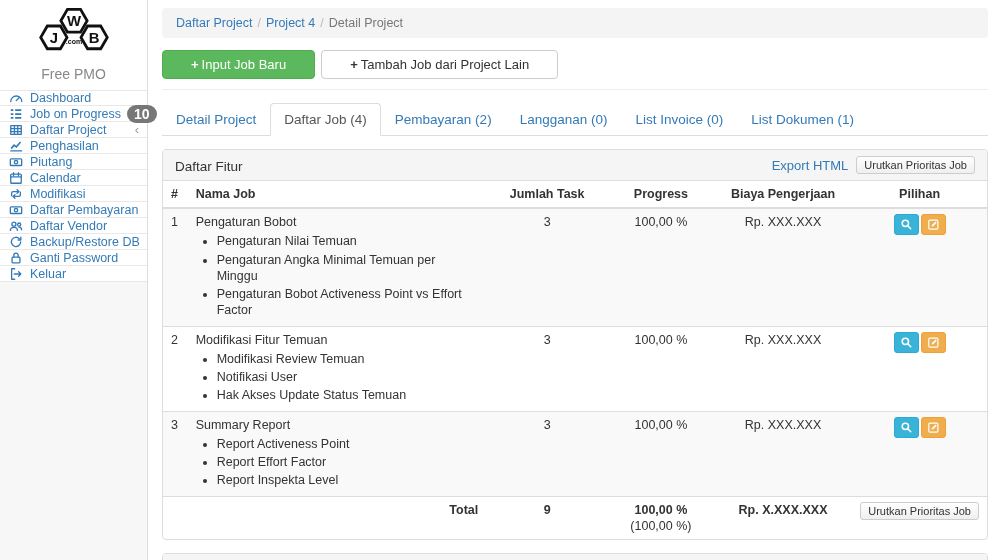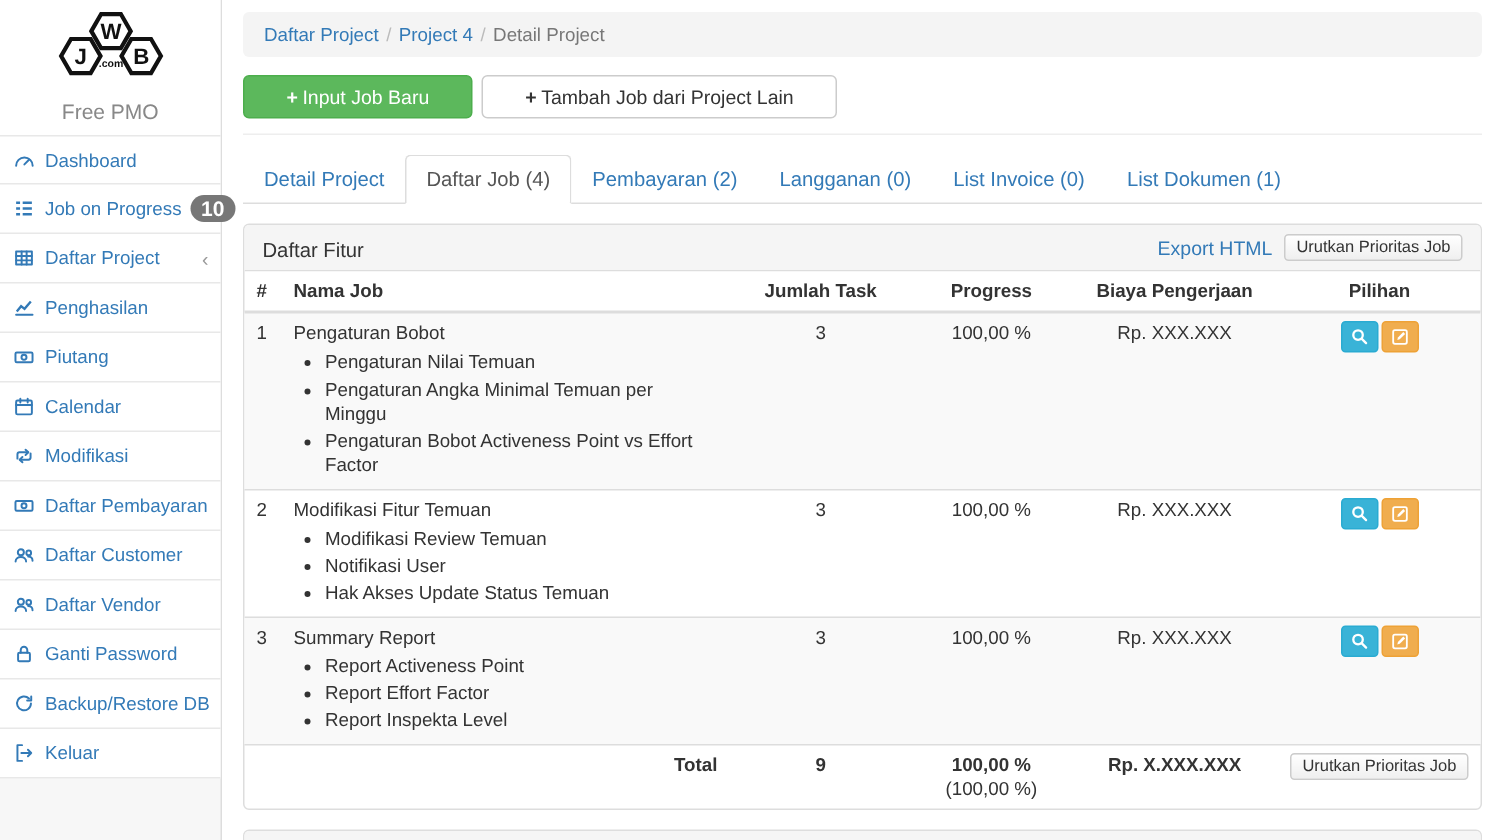--- a/index.html
+++ b/index.html
@@ -11,21 +11,21 @@
   }
   .app { display:flex; width:1000px; height:560px; }
 
   
   .sidebar { width:148px; min-width:148px; background:#f7f7f7; border-right:1px solid #ddd; }
   .logo-area { background:#fff; text-align:center; padding:5px 0 8px; }
   .brand-sub { color:#888; font-size:14px; margin-top:2px; }
   .menu { list-style:none; margin:0; padding:0; background:#fff; }
   .menu-item {
     display:flex; align-items:center; gap:6px;
-    padding:4px 8px; height:33px;
+    padding:4px 8px; height:16px;
     border-bottom:1px solid #e8e8e8;
     color:#337ab7; font-size:12.5px; cursor:pointer; white-space:nowrap;
   }
   .menu-item:first-child { border-top:1px solid #e8e8e8; }
   .mi-icon { display:inline-flex; width:16px; justify-content:center; color:#337ab7; flex:none; }
   .badge { margin-left:auto; background:#777; color:#fff; font-size:14px; font-weight:bold; padding:2px 7px; border-radius:9px; line-height:1; }
   .chev { margin-left:auto; color:#999; font-size:13px; line-height:1; }
 
   
   .main { flex:1; padding:8px 12px 0 14px; overflow:hidden; }
@@ -166,50 +166,39 @@
         </li>
         <li class="menu-item">
           <span class="mi-icon">
             <svg width="14" height="14" viewBox="0 0 16 16">
               <circle cx="5.6" cy="5.9" r="2.3" fill="none" stroke="currentColor" stroke-width="1.5" stroke-linecap="round" stroke-linejoin="round"></circle>
               <path d="M1.6 13c0-2.2 1.8-3.5 4-3.5s4 1.3 4 3.5" fill="none" stroke="currentColor" stroke-width="1.5" stroke-linecap="round" stroke-linejoin="round"></path>
               <circle cx="11.6" cy="6.4" r="1.8" fill="none" stroke="currentColor" stroke-width="1.5" stroke-linecap="round" stroke-linejoin="round"></circle>
               <path d="M11.2 9.2c1.9.1 3.3 1.3 3.3 3.1" fill="none" stroke="currentColor" stroke-width="1.5" stroke-linecap="round" stroke-linejoin="round"></path>
             </svg>
           </span>
-          <span>Daftar Customer</span>
-        </li>
-        <li class="menu-item">
-          <span class="mi-icon">
-            <svg width="14" height="14" viewBox="0 0 16 16">
-              <circle cx="5.6" cy="5.9" r="2.3" fill="none" stroke="currentColor" stroke-width="1.5" stroke-linecap="round" stroke-linejoin="round"></circle>
-              <path d="M1.6 13c0-2.2 1.8-3.5 4-3.5s4 1.3 4 3.5" fill="none" stroke="currentColor" stroke-width="1.5" stroke-linecap="round" stroke-linejoin="round"></path>
-              <circle cx="11.6" cy="6.4" r="1.8" fill="none" stroke="currentColor" stroke-width="1.5" stroke-linecap="round" stroke-linejoin="round"></circle>
-              <path d="M11.2 9.2c1.9.1 3.3 1.3 3.3 3.1" fill="none" stroke="currentColor" stroke-width="1.5" stroke-linecap="round" stroke-linejoin="round"></path>
-            </svg>
-          </span>
           <span>Daftar Vendor</span>
+        </li>
+        <li class="menu-item">
+          <span class="mi-icon">
+            <svg width="14" height="14" viewBox="0 0 16 16">
+              <path d="M13.3 8A5.3 5.3 0 1 1 11.8 4.2" fill="none" stroke="currentColor" stroke-width="1.5" stroke-linecap="round" stroke-linejoin="round"></path>
+              <path d="M13.5 2.6v3.1h-3.1" fill="none" stroke="currentColor" stroke-width="1.5" stroke-linecap="round" stroke-linejoin="round"></path>
+            </svg>
+          </span>
+          <span>Backup/Restore DB</span>
         </li>
         <li class="menu-item">
           <span class="mi-icon">
             <svg width="14" height="14" viewBox="0 0 16 16">
               <rect x="3.5" y="7" width="9" height="6.5" rx="1" fill="none" stroke="currentColor" stroke-width="1.5" stroke-linecap="round" stroke-linejoin="round"></rect>
               <path d="M5.5 7V5a2.5 2.5 0 0 1 5 0v2" fill="none" stroke="currentColor" stroke-width="1.5" stroke-linecap="round" stroke-linejoin="round"></path>
             </svg>
           </span>
           <span>Ganti Password</span>
-        </li>
-        <li class="menu-item">
-          <span class="mi-icon">
-            <svg width="14" height="14" viewBox="0 0 16 16">
-              <path d="M13.3 8A5.3 5.3 0 1 1 11.8 4.2" fill="none" stroke="currentColor" stroke-width="1.5" stroke-linecap="round" stroke-linejoin="round"></path>
-              <path d="M13.5 2.6v3.1h-3.1" fill="none" stroke="currentColor" stroke-width="1.5" stroke-linecap="round" stroke-linejoin="round"></path>
-            </svg>
-          </span>
-          <span>Backup/Restore DB</span>
         </li>
         <li class="menu-item">
           <span class="mi-icon">
             <svg width="14" height="14" viewBox="0 0 16 16">
               <path d="M6.5 2H3v12h3.5" fill="none" stroke="currentColor" stroke-width="1.5" stroke-linecap="round" stroke-linejoin="round"></path>
               <path d="M6 8h7.5M11 5.5 13.5 8 11 10.5" fill="none" stroke="currentColor" stroke-width="1.5" stroke-linecap="round" stroke-linejoin="round"></path>
             </svg>
           </span>
           <span>Keluar</span>
         </li>

